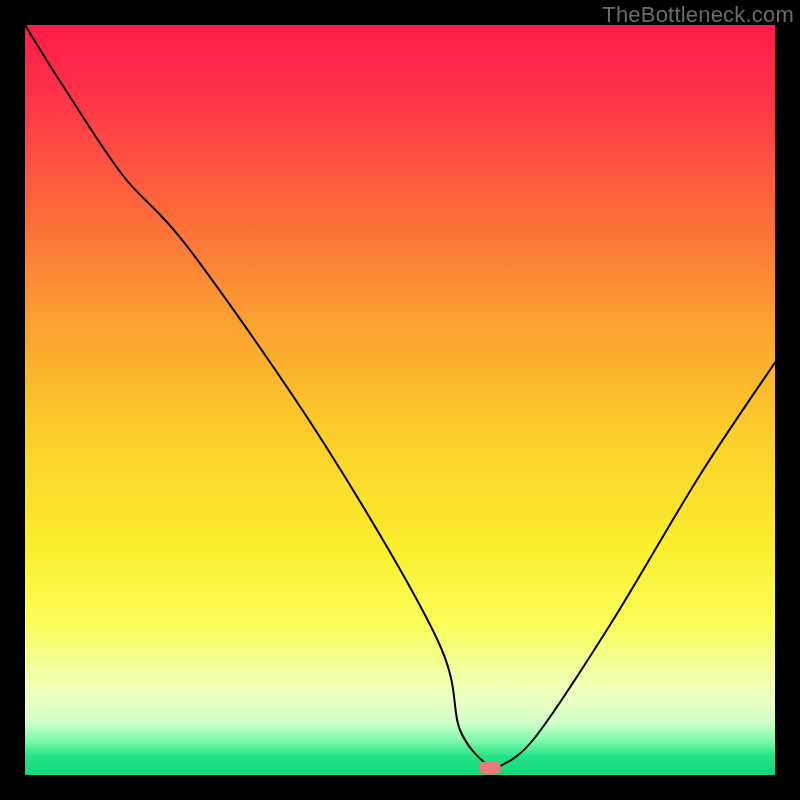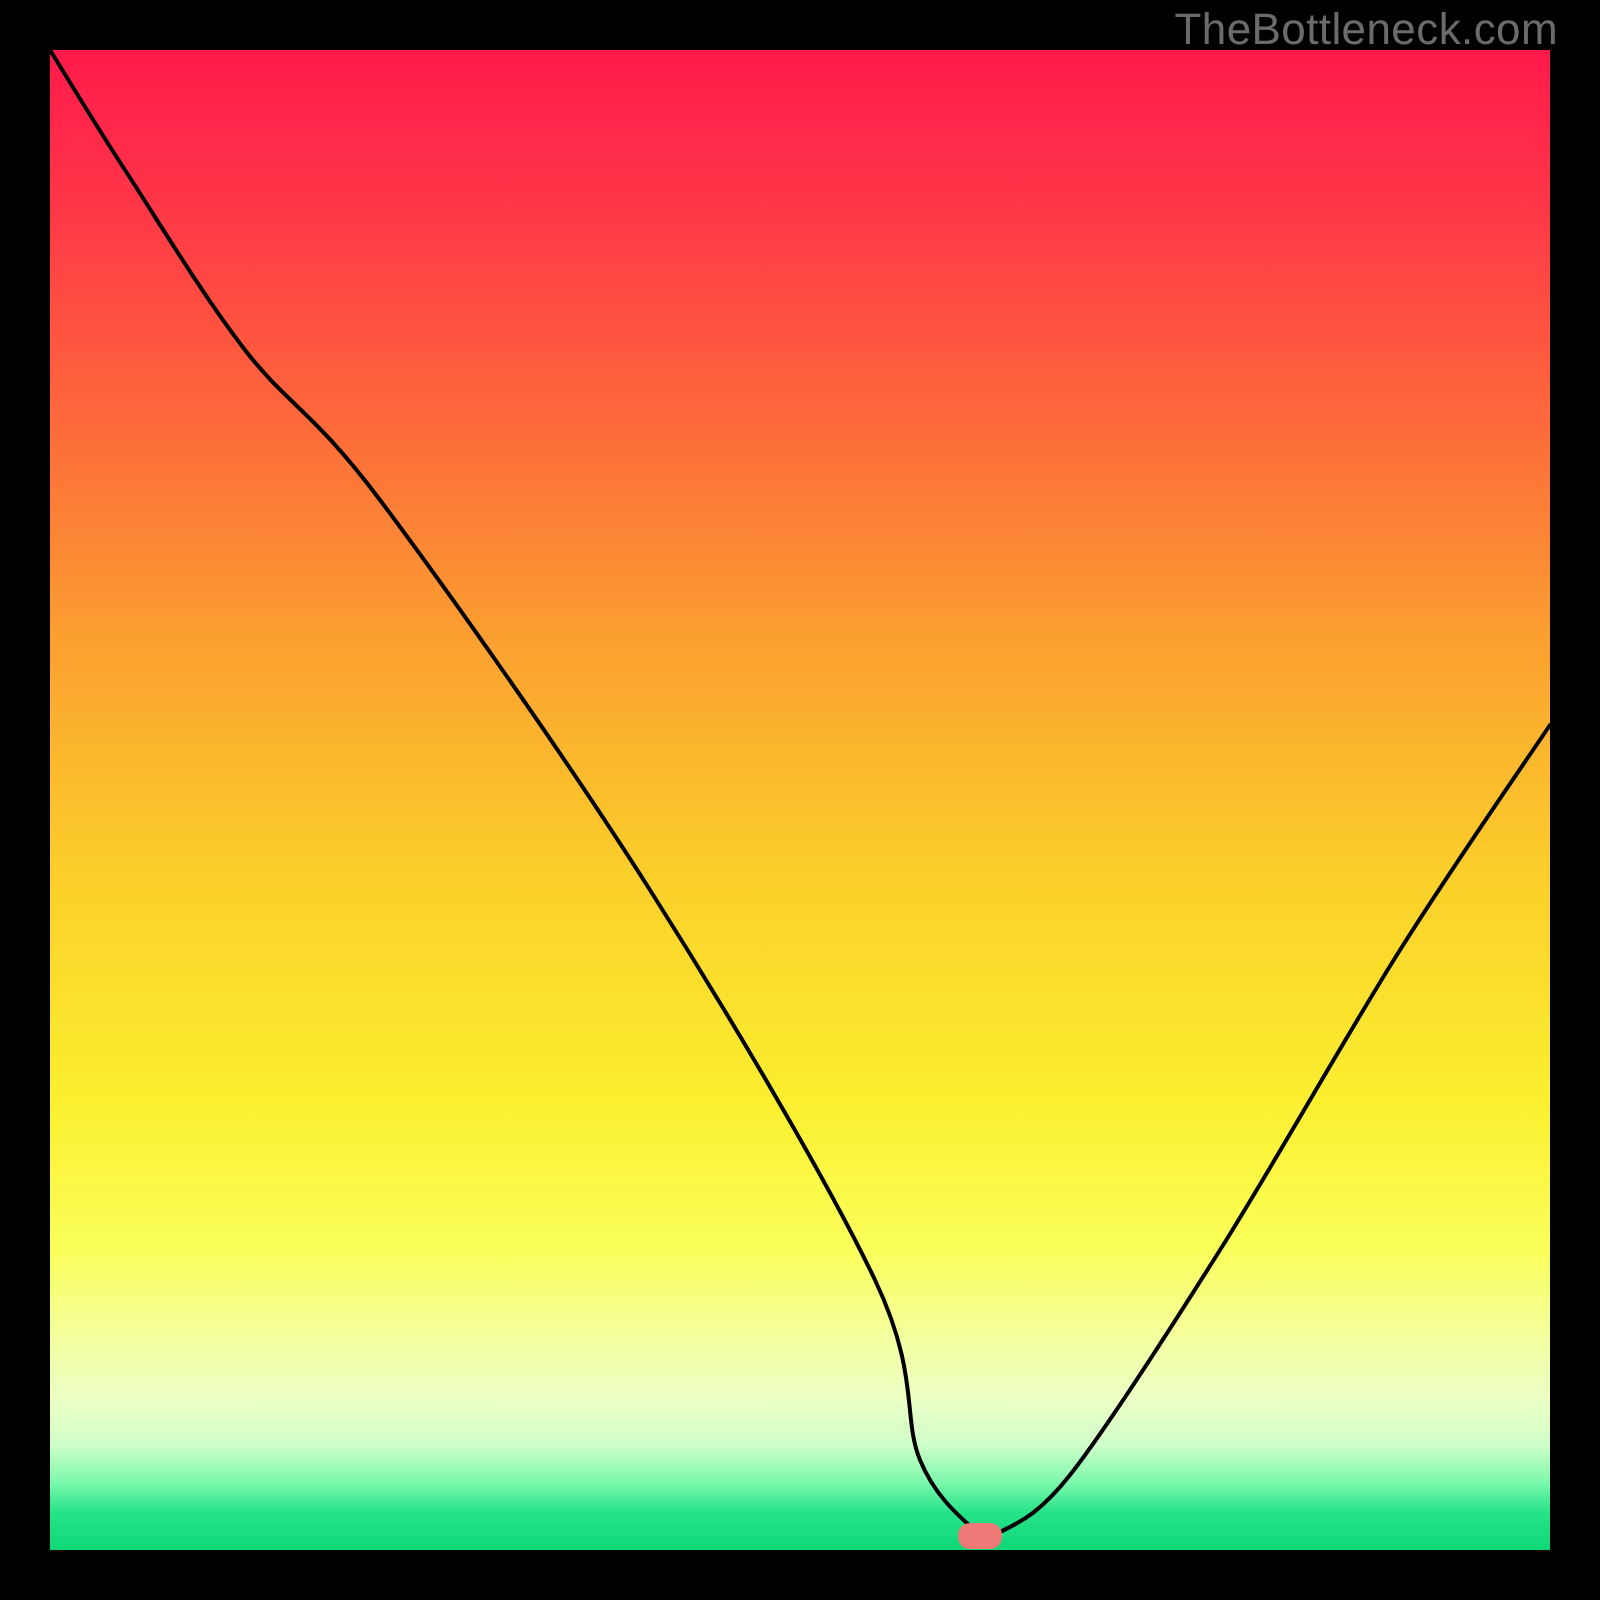--- a/index.html
+++ b/index.html
@@ -34,21 +34,21 @@
   .curve-svg {
     position: absolute;
     left: 0;
     top: 0;
     width: 100%;
     height: 100%;
   }
   .watermark {
     position: absolute;
     top: 2px;
-    right: 21px;
+    right: 6px;
     color: #6b6b6b;
     font-size: 22px;
     font-weight: 500;
     letter-spacing: 0.2px;
     user-select: none;
   }
   .marker {
     position: absolute;
     width: 22px;
     height: 13px;

